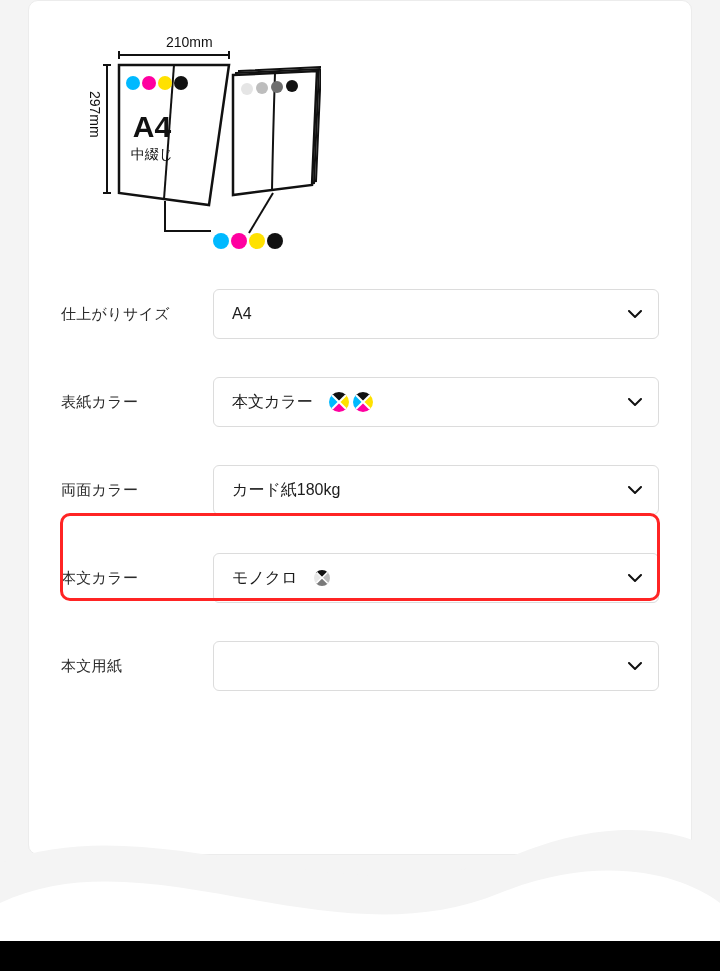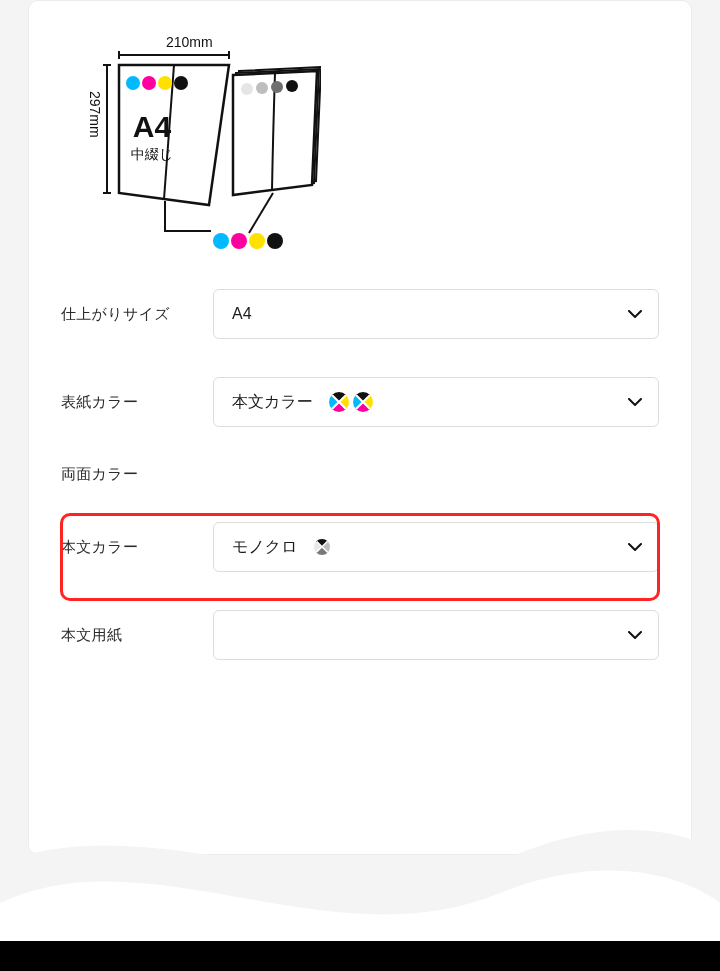--- a/index.html
+++ b/index.html
@@ -205,20 +205,26 @@
         <span class="cmyk-wedge"></span>
       </span>
       <svg class="chev" viewBox="0 0 14 8">
           <path d="M1 1l6 6 6-6" stroke="#111" stroke-width="2" fill="none" stroke-linecap="round"></path>
         </svg>
     </div>
   </div>
 
   <div class="row">
     <div class="label">両面カラー</div>
+    <div class="select">
+      <span class="text">カード紙180kg</span>
+      <svg class="chev" viewBox="0 0 14 8">
+          <path d="M1 1l6 6 6-6" stroke="#111" stroke-width="2" fill="none" stroke-linecap="round"></path>
+        </svg>
+    </div>
   </div>
 
   <div class="row" style="position:relative;border-radius:13px;">
     <div class="label">本文カラー</div>
     <div class="select">
       <span class="text">モノクロ</span>
       <span class="swatches">
         <span class="mono-wedge"></span>
       </span>
       <svg class="chev" viewBox="0 0 14 8">

